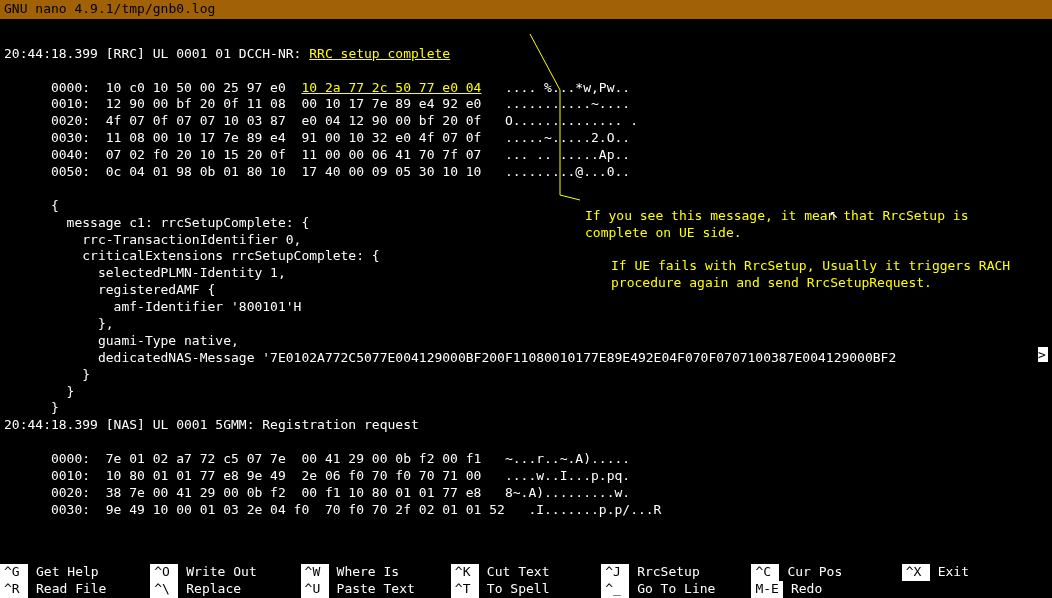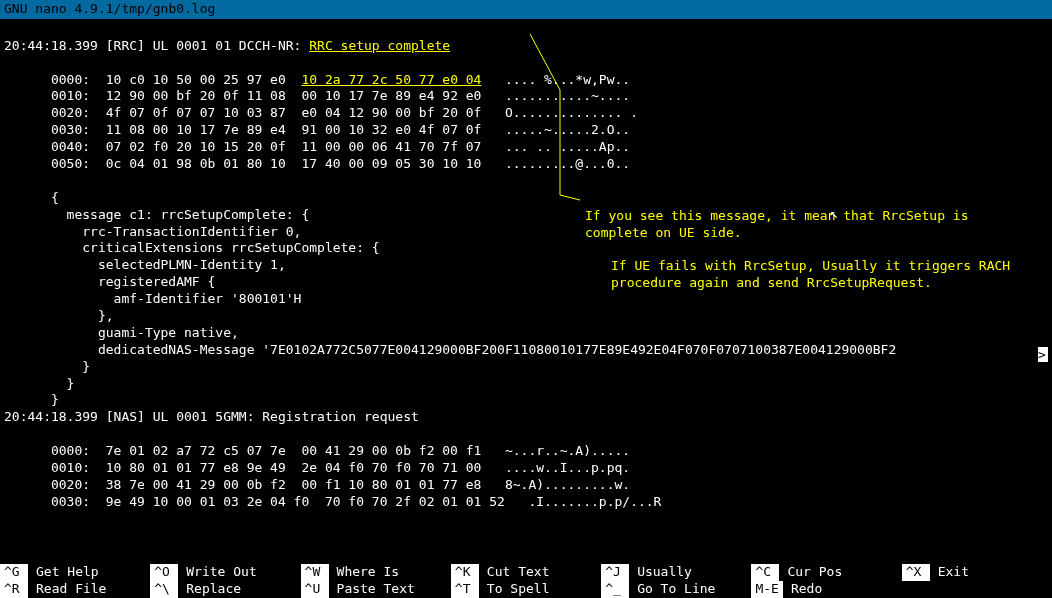--- a/index.html
+++ b/index.html
@@ -1,19 +1,19 @@
 <!DOCTYPE html>
 <html><head>
 <meta charset="utf-8">
 <style>
 body{margin:0;background:#000;color:#fff;font-family:Consolas,monospace;font-size:13px;line-height:1.3;width:1052px;height:598px;overflow:hidden;position:relative}
-.titlebar{background:#0369a1;color:#000;display:flex;padding:1px 4px}
+.titlebar{background:#a16207;color:#000;display:flex;padding:1px 4px}
 .tb-left{flex:0 0 auto}
 .tb-center{flex:1;text-align:left}
-.log{padding:2px 4px;white-space:pre}
+.log{padding:10px 4px;white-space:pre}
 .yellow{color:#ff0}
 .underline{text-decoration:underline}
 .footer{position:absolute;bottom:0;left:0;right:0;display:grid;grid-template-columns:repeat(6,1fr);font-size:13px}
 .key{background:#fff;color:#000;padding:0 4px;display:inline-block;min-width:20px}
 .cmd{color:#fff;padding-left:8px}
 .foot-item{display:flex;align-items:center}
 .annot{position:absolute;color:#ff0;font-size:13px;line-height:1.3}
 svg{position:absolute;top:0;left:0;pointer-events:none}
 .cursor{position:absolute;color:#fff;font-size:14px}
 .inv{background:#fff;color:#000}
@@ -23,21 +23,21 @@
 
 <div class="titlebar">
   <span class="tb-left"><span>GNU nano</span>  <span>4.9.1</span></span>
   <span class="tb-center">/tmp/gnb0.log</span>
 </div>
 
 <div class="log">
 <div><span>20:44:18.399 [RRC] UL 0001 01 DCCH-NR: </span><span class="yellow underline">RRC setup complete</span></div>
 <div id="hex1"><div>      0000:  <span>10 c0 10 50 00 25 97 e0</span>  <span class="yellow underline">10 2a 77 2c 50 77 e0 04</span>   .... %...*w,Pw..</div><div>      0010:  <span>12 90 00 bf 20 0f 11 08</span>  <span class="">00 10 17 7e 89 e4 92 e0</span>   ...........~....</div><div>      0020:  <span>4f 07 0f 07 07 10 03 87</span>  <span class="">e0 04 12 90 00 bf 20 0f</span>   O.............. .</div><div>      0030:  <span>11 08 00 10 17 7e 89 e4</span>  <span class="">91 00 10 32 e0 4f 07 0f</span>   .....~.....2.O..</div><div>      0040:  <span>07 02 f0 20 10 15 20 0f</span>  <span class="">11 00 00 06 41 70 7f 07</span>   ... .. .....Ap..</div><div>      0050:  <span>0c 04 01 98 0b 01 80 10</span>  <span class="">17 40 00 09 05 30 10 10</span>   .........@...0..</div></div>
 <div id="jsonblock"><div>      {</div><div>        message c1: rrcSetupComplete: {</div><div>          rrc-TransactionIdentifier 0,</div><div>          criticalExtensions rrcSetupComplete: {</div><div>            selectedPLMN-Identity 1,</div><div>            registeredAMF {</div><div>              amf-Identifier '800101'H</div><div>            },</div><div>            guami-Type native,</div><div>            dedicatedNAS-Message '7E0102A772C5077E004129000BF200F11080010177E89E492E04F070F0707100387E004129000BF2</div><div>          }</div><div>        }</div><div>      }</div><div></div><div>20:44:18.399 [NAS] UL 0001 5GMM: Registration request</div></div>
-<div id="hex2"><div>      0000:  7e 01 02 a7 72 c5 07 7e  00 41 29 00 0b f2 00 f1   ~...r..~.A).....</div><div>      0010:  10 80 01 01 77 e8 9e 49  2e 04 f0 70 f0 70 71 00   ....w..I...p.pq.</div><div>      0020:  38 7e 00 41 29 00 0b f2  00 f1 10 80 01 01 77 e8   8~.A).........w.</div><div>      0030:  9e 49 10 00 01 03 2e 04 f0  70 f0 70 2f 02 01 01 52   .I.......p.p/...R</div></div>
+<div id="hex2"><div>      0000:  7e 01 02 a7 72 c5 07 7e  00 41 29 00 0b f2 00 f1   ~...r..~.A).....</div><div>      0010:  10 80 01 01 77 e8 9e 49  2e 06 f0 70 f0 70 71 00   ....w..I...p.pq.</div><div>      0020:  38 7e 00 41 29 00 0b f2  00 f1 10 80 01 01 77 e8   8~.A).........w.</div><div>      0030:  9e 49 10 00 01 03 2e 04 f0  70 f0 70 2f 02 01 01 52   .I.......p.p/...R</div></div>
 </div>
 
 <svg width="1052" height="598">
 <path d="M 530 34 L 560 90 L 560 195 L 580 200" stroke="#ff0" stroke-width="1" fill="none"></path>
 </svg>
 
 <div class="annot" style="left:585px;top:208px;width:420px">If you see this message, it mean that RrcSetup is complete on UE side.</div>
 <div class="annot" style="left:611px;top:258px;width:430px">If UE fails with RrcSetup, Usually it triggers RACH procedure again and send RrcSetupRequest.</div>
 <div class="cursor" style="left:830px;top:204px">↖</div>
 <div class="inv" style="position:absolute;left:1038px;top:347px;width:10px;height:15px">&gt;</div>
@@ -54,21 +54,21 @@
     <div class="foot-item">
       <span class="key">^W</span>
       <span class="cmd">Where Is</span>
     </div>
     <div class="foot-item">
       <span class="key">^K</span>
       <span class="cmd">Cut Text</span>
     </div>
     <div class="foot-item">
       <span class="key">^J</span>
-      <span class="cmd">Usually</span>
+      <span class="cmd">RrcSetup</span>
     </div>
     <div class="foot-item">
       <span class="key">^C</span>
       <span class="cmd">Cur Pos</span>
     </div>
     <div class="foot-item">
       <span class="key">^X</span>
       <span class="cmd">Exit</span>
     </div>
     <div class="foot-item">

